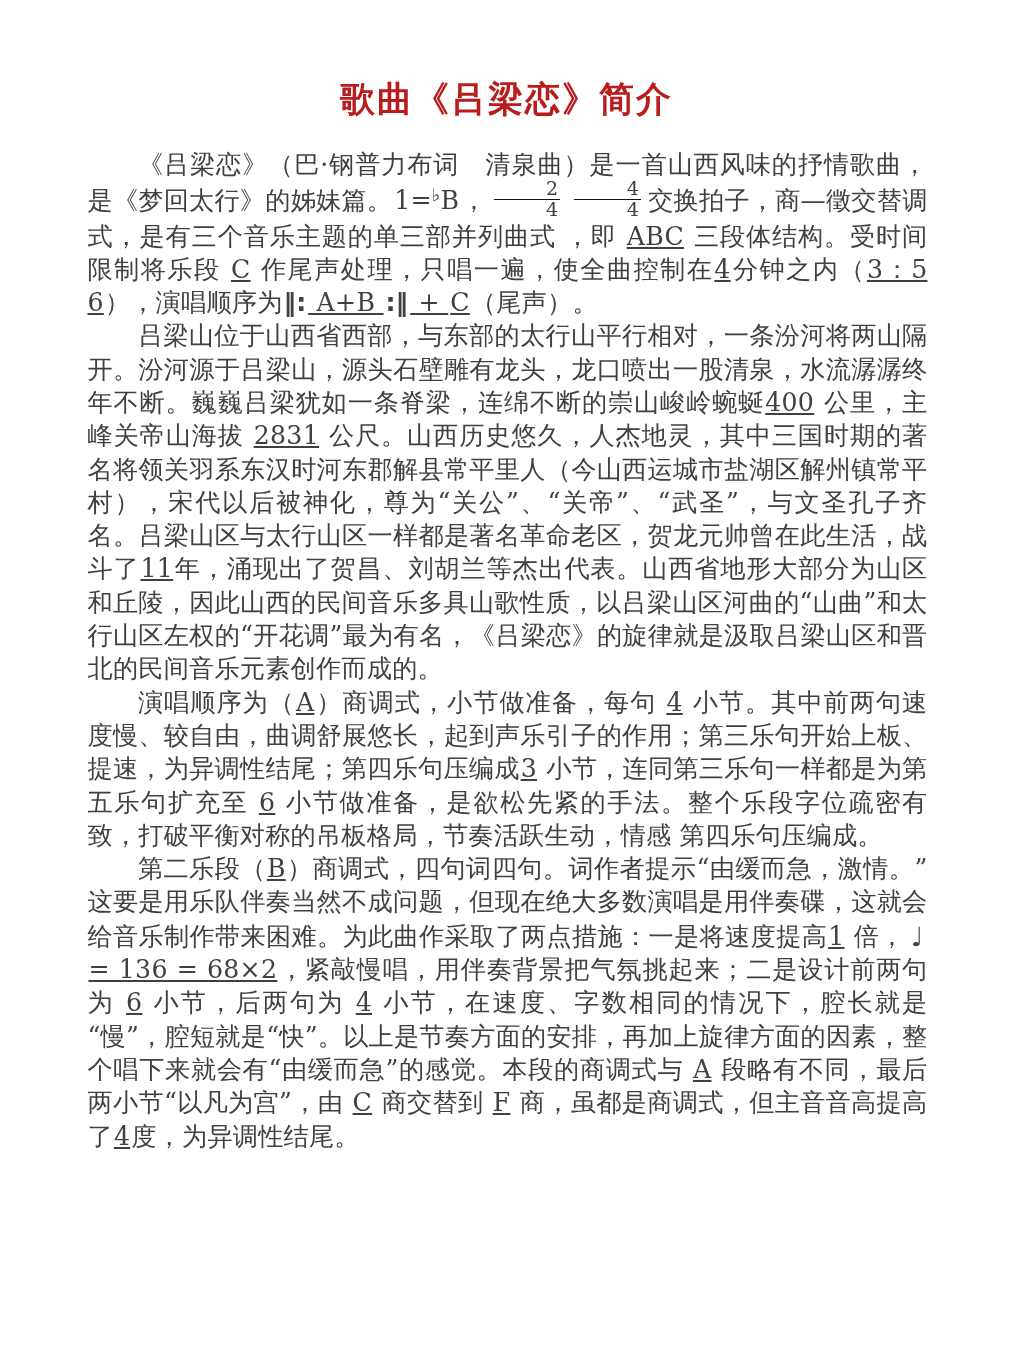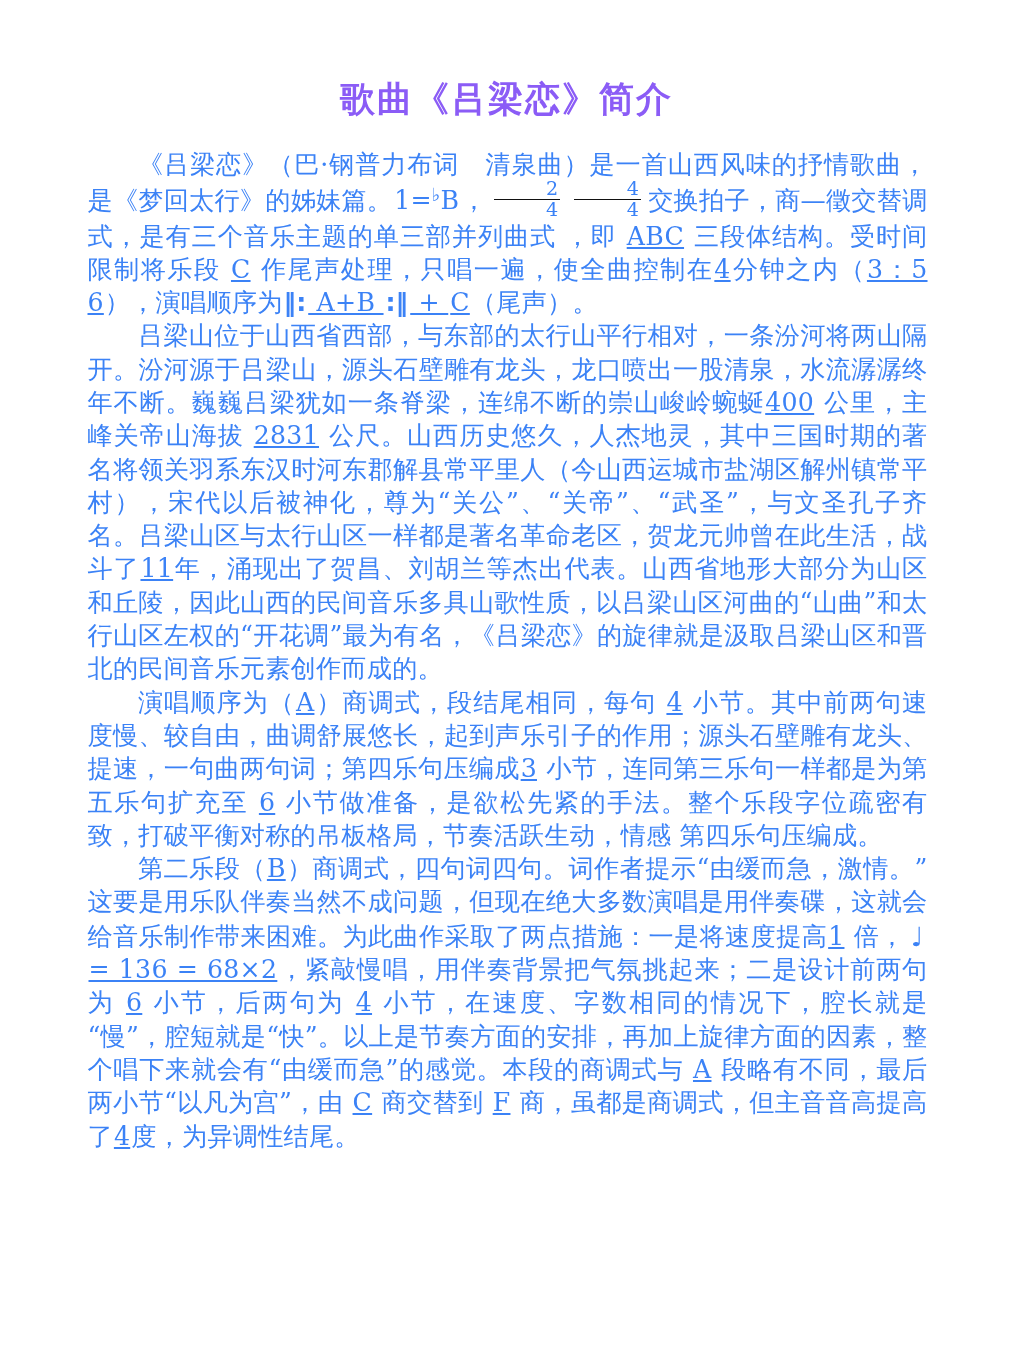--- a/index.html
+++ b/index.html
@@ -18,42 +18,42 @@
     font-family: "DejaVu Serif", "Liberation Serif", serif;
     color: #141414;
     box-sizing: border-box;
   }
   .page-title {
     text-align: center;
     font-family: "DejaVu Sans", "Liberation Sans", sans-serif;
     font-weight: bold;
     font-size: 35px;
     letter-spacing: 2px;
-    color: #8b5cf6;
+    color: #b91c1c;
     margin: 0;
     padding-top: 78px;
     padding-bottom: 0;
     line-height: 1.2;
   }
   .body-area {
     margin: 0 auto;
     width: 840px;
     padding-left: 2px;
     padding-top: 28px;
   }
   p.para {
     margin: 0;
     font-size: 25.2px;
     line-height: 33.3px;
     text-align: justify;
     text-justify: inter-character;
     text-indent: 2em;
     letter-spacing: 0.2px;
     word-break: break-all;
-    color: #3b82f6;
+    color: #404040;
     font-family: "DejaVu Serif", "Liberation Serif", serif;
     font-weight: 500;
   }
   
   .lat {
     font-family: "DejaVu Serif", "Liberation Serif", serif;
     letter-spacing: 0.3px;
     padding: 0 1px;
     text-decoration: underline;
   }
@@ -113,19 +113,19 @@
 
   <h1 class="page-title">歌曲《吕梁恋》简介</h1>
 
   <div class="body-area">
 
     <p class="para"><span>《吕梁恋》（巴·钢普力布词　清泉曲）是一首山西风味的抒情歌曲，是《梦回太行》的姊妹篇。</span><span class="keysig"><span>1=</span><span class="flat">♭</span><span>B</span></span><span>，</span><span class="timesig"><span class="num">2</span><span class="den">4</span></span><span class="timesig"><span class="num">4</span><span class="den">4</span></span><span>交换拍子，商—徵交替调式，是有三个音乐主题的单三部并列曲式 ，即 </span><span class="lat">ABC</span><span> 三段体结构。受时间限制将乐段 </span><span class="lat">C</span><span> 作尾声处理，只唱一遍，使全曲控制在</span><span class="lat">4</span><span>分钟之内（</span><span class="lat">3：56</span><span>），演唱顺序为</span><span class="repeat">‖:</span><span class="lat"> A+B </span><span class="repeat">:‖</span><span class="lat"> + </span><span class="lat">C</span><span>（尾声）。</span></p>
 
     <p class="para"><span>吕梁山位于山西省西部，与东部的太行山平行相对，一条汾河将两山隔开。汾河源于吕梁山，源头石壁雕有龙头，龙口喷出一股清泉，水流潺潺终年不断。巍巍吕梁犹如一条脊梁，连绵不断的崇山峻岭蜿蜒</span><span class="lat">400</span><span> 公里，主峰关帝山海拔 </span><span class="lat">2831</span><span> 公尺。山西历史悠久，人杰地灵，其中三国时期的著名将领关羽系东汉时河东郡解县常平里人（今山西运城市盐湖区解州镇常平村），宋代以后被神化，尊为“关公”、“关帝”、“武圣”，与文圣孔子齐名。吕梁山区与太行山区一样都是著名革命老区，贺龙元帅曾在此生活，战斗了</span><span class="lat">11</span><span>年，涌现出了贺昌、刘胡兰等杰出代表。山西省地形大部分为山区和丘陵，因此山西的民间音乐多具山歌性质，以吕梁山区河曲的“山曲”和太行山区左权的“开花调”最为有名，《吕梁恋》的旋律就是汲取吕梁山区和晋北的民间音乐元素创作而成的。</span></p>
 
 
-    <p class="para"><span>演唱顺序为（</span><span class="lat">A</span><span>）商调式，段结尾相同，每句 </span><span class="lat">4</span><span> 小节。其中前两句速度慢、较自由，曲调舒展悠长，起到声乐引子的作用；源头石壁雕有龙头、提速，一句曲两句词；第四乐句压编成</span><span class="lat">3</span><span> 小节，连同第三乐句一样都是为第五乐句扩充至 </span><span class="lat">6</span><span> 小节做准备，是欲松先紧的手法。整个乐段字位疏密有致，打破平衡对称的吊板格局，节奏活跃生动，情感 第四乐句压编成。</span></p>
+    <p class="para"><span>演唱顺序为（</span><span class="lat">A</span><span>）商调式，小节做准备，每句 </span><span class="lat">4</span><span> 小节。其中前两句速度慢、较自由，曲调舒展悠长，起到声乐引子的作用；第三乐句开始上板、提速，为异调性结尾；第四乐句压编成</span><span class="lat">3</span><span> 小节，连同第三乐句一样都是为第五乐句扩充至 </span><span class="lat">6</span><span> 小节做准备，是欲松先紧的手法。整个乐段字位疏密有致，打破平衡对称的吊板格局，节奏活跃生动，情感 第四乐句压编成。</span></p>
 
     <p class="para"><span>第二乐段（</span><span class="lat">B</span><span>）商调式，四句词四句。词作者提示“由缓而急，激情。”这要是用乐队伴奏当然不成问题，但现在绝大多数演唱是用伴奏碟，这就会给音乐制作带来困难。为此曲作采取了两点措施：一是将速度提高</span><span class="lat">1</span><span> 倍，</span><span class="note">♩</span><span class="lat">= 136 = 68×2</span><span>，紧敲慢唱，用伴奏背景把气氛挑起来；二是设计前两句为 </span><span class="lat">6</span><span> 小节，后两句为 </span><span class="lat">4</span><span> 小节，在速度、字数相同的情况下，腔长就是“慢”，腔短就是“快”。以上是节奏方面的安排，再加上旋律方面的因素，整个唱下来就会有“由缓而急”的感觉。本段的商调式与 </span><span class="lat">A</span><span> 段略有不同，最后两小节“以凡为宫”，由 </span><span class="lat">C</span><span> 商交替到 </span><span class="lat">F</span><span> 商，虽都是商调式，但主音音高提高了</span><span class="lat">4</span><span>度，为异调性结尾。</span></p>
 
 
   </div>
 </div>
 
 </body></html>

